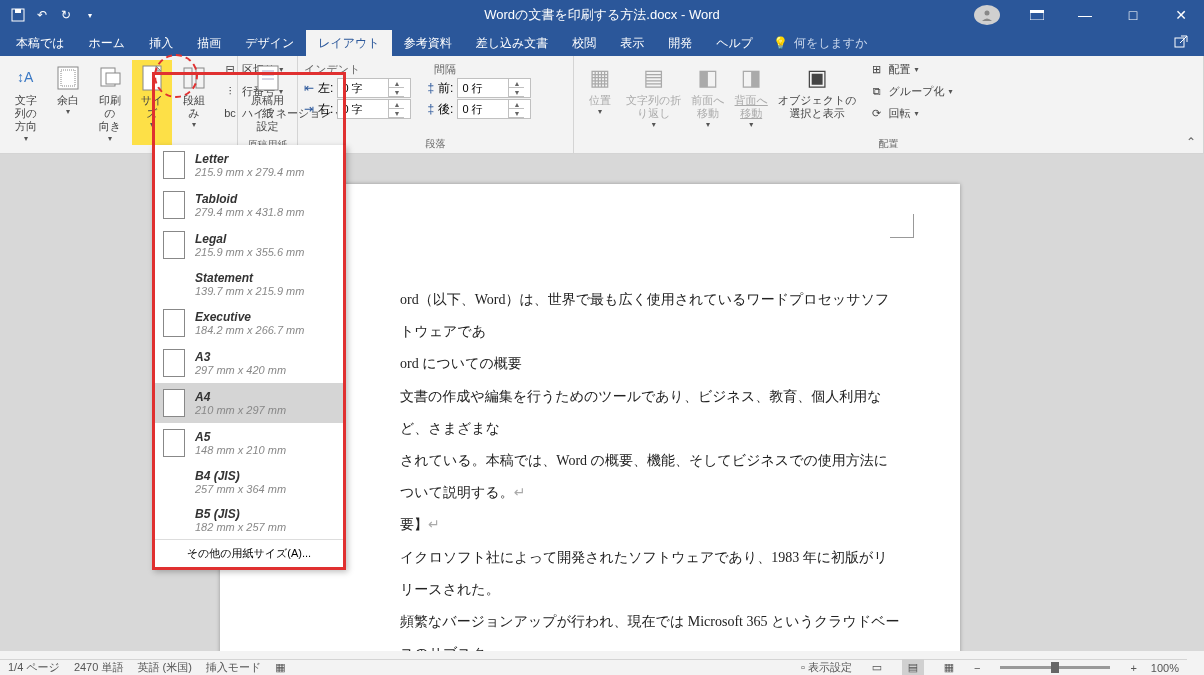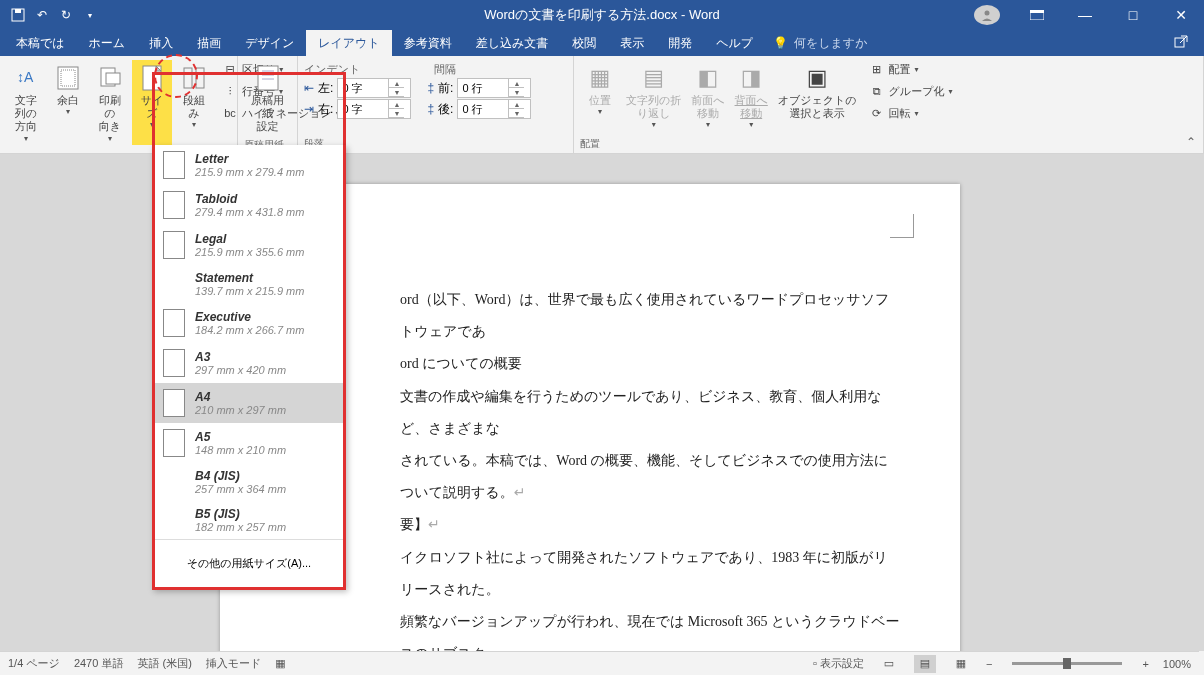--- a/index.html
+++ b/index.html
@@ -17,21 +17,21 @@
     
     .menu-bar { height: 26px; background: #2b579a; display: flex; align-items: center; padding: 0 4px; gap: 0; }
     .menu-item { padding: 4px 12px; color: #fff; font-size: 12px; cursor: pointer; height: 26px; display: flex; align-items: center; }
     .menu-item.active { background: #f3f3f3; color: #2b579a; }
     .menu-tell { margin-left: 8px; display: flex; align-items: center; gap: 6px; color: #cbd8ec; }
     .menu-share { margin-left: auto; padding-right: 12px; color: #fff; }
     
     
     .ribbon { height: 98px; background: #f3f3f3; border-bottom: 1px solid #d4d4d4; display: flex; position: relative; }
     .ribbon-group { border-right: 1px solid #d4d4d4; padding: 4px 6px 2px 6px; display: flex; flex-direction: column; justify-content: space-between; }
-    .ribbon-group-label { text-align: left; font-size: 10px; color: #666; margin-top: auto; padding-top: 2px; }
+    .ribbon-group-label { text-align: center; font-size: 10px; color: #666; margin-top: auto; padding-top: 2px; }
     .ribbon-row { display: flex; gap: 2px; }
     .ribbon-btn { display: flex; flex-direction: column; align-items: center; padding: 2px 4px; cursor: pointer; font-size: 11px; color: #444; text-align: center; line-height: 1.2; }
     .ribbon-btn-icon { width: 32px; height: 32px; display: flex; align-items: center; justify-content: center; font-size: 22px; }
     .ribbon-btn-disabled { color: #aaa; }
     .ribbon-small { display: flex; align-items: center; gap: 4px; font-size: 11px; color: #444; padding: 1px 2px; cursor: pointer; white-space: nowrap; }
     .ribbon-icon-sm { width: 16px; height: 16px; display: inline-flex; align-items: center; justify-content: center; }
     .ribbon-circle { border: 2px dashed #e03030; border-radius: 50%; width: 44px; height: 44px; position: absolute; left: 154px; top: -2px; pointer-events: none; }
     
     
     .indent-panel { display: flex; gap: 1px; flex-direction: column; align-items: flex-start; padding-top: 2px; }
@@ -45,31 +45,31 @@
     
     
     .size-dropdown { position: absolute; left: 152px; top: 145px; width: 194px; background: #fff; box-shadow: 2px 2px 6px rgba(0,0,0,0.25); z-index: 100; border: 3px solid #e03030; border-top: none; }
     .size-dropdown-border-top { position: absolute; left:152px; top: 72px; width: 194px; height: 76px; border: 3px solid #e03030; border-bottom: none; z-index: 50; pointer-events:none;}
     .size-item { display: flex; align-items: center; padding: 6px 8px; cursor: pointer; gap: 10px; font-style: italic; }
     .size-item:hover, .size-item.selected { background: #d5d5d5; }
     .size-item-preview { width: 22px; height: 28px; border: 1px solid #888; background: #fff; flex-shrink: 0; }
     .size-item-text { display: flex; flex-direction: column; }
     .size-item-name { font-weight: bold; font-size: 12px; color: #333; }
     .size-item-dim { font-size: 11px; color: #888; }
-    .size-more { padding: 16px 12px; border-top: 1px solid #ddd; font-size: 11px; cursor: pointer; text-align: center; }
+    .size-more { padding: 6px 12px; border-top: 1px solid #ddd; font-size: 11px; cursor: pointer; text-align: center; }
     
     
     .doc-area { position: absolute; left: 0; right: 0; top: 154px; bottom: 24px; background: #d8d8d8; overflow: hidden; }
     .doc-page { position: absolute; left: 220px; top: 30px; width: 740px; height: 900px; background: #fff; box-shadow: 0 0 4px rgba(0,0,0,0.3); padding: 80px 60px; }
     .doc-page p { font-size: 14px; line-height: 2.3; font-family: "Yu Mincho", "MS Mincho", serif; color: #222; }
     .doc-page .line-end { color: #aaa; }
     .fold-mark { position: absolute; right: 46px; top: 30px; width: 24px; height: 24px; border-right: 1px solid #999; border-bottom: 1px solid #999;}
     
     
-    .status-bar { position: absolute; bottom: 0; left: 0; right: 5px; height: 24px; background: #f3f3f3; border-top: 1px solid #d4d4d4; display: flex; align-items: center; font-size: 11px; color: #555; padding: 0 8px; gap: 14px; }
+    .status-bar { position: absolute; bottom: 0; left: 0; right: 17px; height: 16px; background: #f3f3f3; border-top: 1px solid #d4d4d4; display: flex; align-items: center; font-size: 11px; color: #555; padding: 0 8px; gap: 14px; }
     .status-right { margin-left: auto; display: flex; align-items: center; gap: 14px; }
     .view-btn { width: 22px; height: 18px; display: flex; align-items: center; justify-content: center; border: 1px solid transparent; cursor: pointer; }
     .view-btn.active { background: #d0d0d0; }
     .zoom-slider { width: 110px; height: 3px; background: #999; position: relative; margin: 0 6px; }
     .zoom-slider .thumb { position: absolute; left: 50%; top: -4px; width: 8px; height: 11px; background: #666; transform: translateX(-50%); }
     
     .collapse-ribbon { position: absolute; right: 8px; bottom: 4px; font-size: 12px; color: #666; cursor: pointer; }
     .dropdown-caret { font-size: 8px; color: #555; }
   </style>
 </head>

